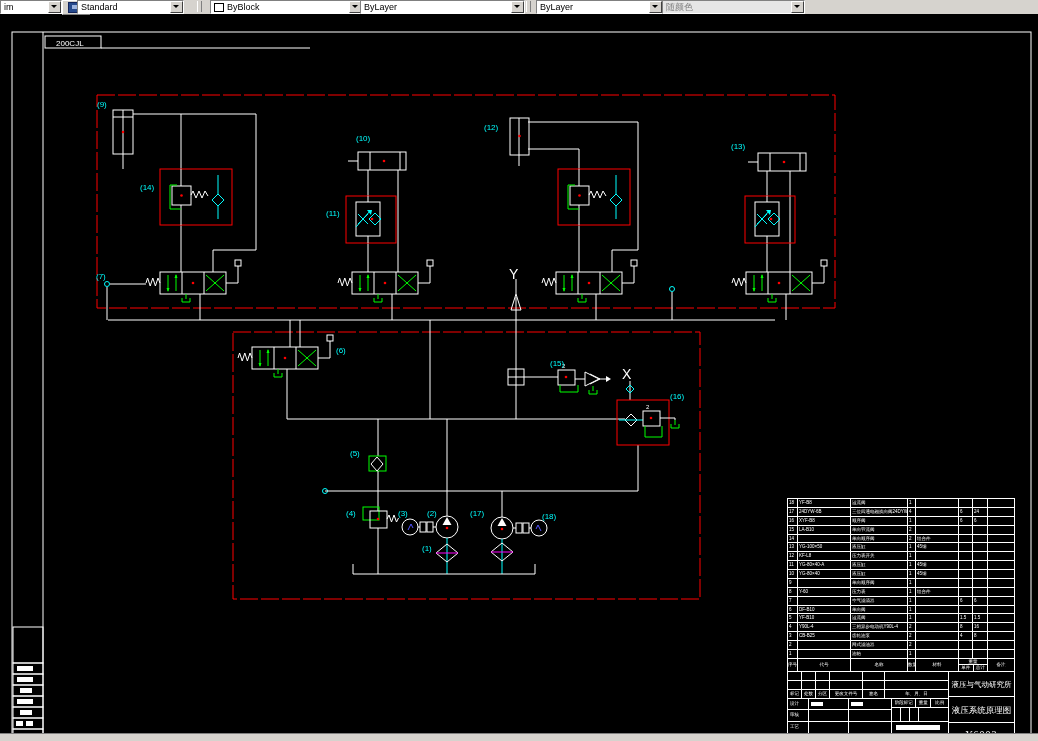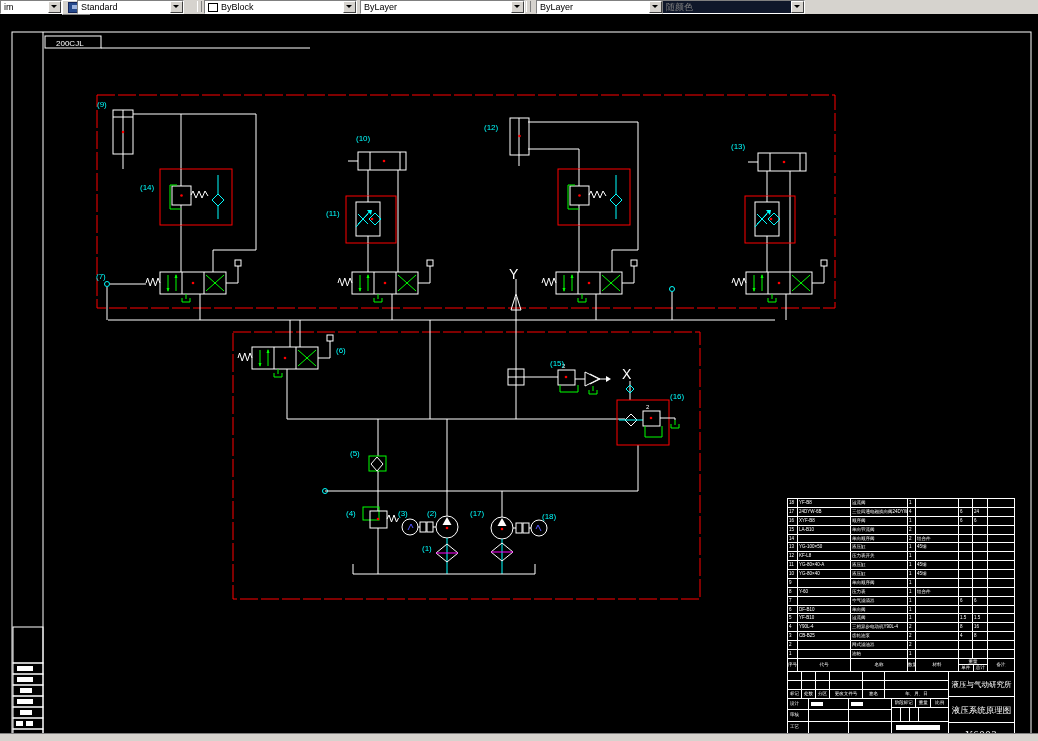--- a/index.html
+++ b/index.html
@@ -7,21 +7,21 @@
   #app{position:relative;width:1038px;height:741px;background:#000;}
   
   #toolbar{position:absolute;left:0;top:0;width:1038px;height:14px;background:#d6d3ce;}
   .combo{position:absolute;top:0;height:12px;background:#fff;border:1px solid;
     border-color:#808080 #fff #fff #808080;font-size:9px;color:#000;line-height:12px;
     padding-left:3px;white-space:nowrap;overflow:hidden;}
   .combo .arr{position:absolute;right:0;top:0;width:11px;height:10px;background:#d6d3ce;
     border:1px solid;border-color:#fff #404040 #404040 #fff;}
   .combo .arr:after{content:"";position:absolute;left:2px;top:3px;border:3px solid transparent;
     border-top-color:#000;}
-  .combo.dis{background:#0f172a;color:#808080;}
+  .combo.dis{background:#e5e5e5;color:#808080;}
   .grip{position:absolute;top:1px;width:3px;height:11px;border-left:1px solid #fff;
     border-right:1px solid #808080;}
   #tb-btn{position:absolute;left:62px;top:0;width:26px;height:13px;background:#d6d3ce;
     border:1px solid;border-color:#fff #808080 #808080 #fff;}
   #tb-btn .ic{position:absolute;left:5px;top:1px;width:14px;height:9px;background:#274a8c;
     border:1px solid #13255c;}
   #tb-btn .ic i{position:absolute;left:3px;top:2px;width:8px;height:4px;background:#9db4e0;display:block;}
   .swatch{display:inline-block;width:8px;height:7px;border:1px solid #000;background:#fff;
     vertical-align:middle;margin-right:3px;}
   
@@ -86,21 +86,21 @@
   <div id="tb-btn">
     <span class="ic">
           <i></i>
         </span>
   </div>
   <div class="combo" style="left:77px;width:102px">
     <span>Standard</span>
     <span class="arr"></span>
   </div>
   <div class="grip" style="left:197px"></div>
-  <div class="combo" style="left:204px;width:148px">
+  <div class="combo" style="left:210px;width:148px">
     <span class="swatch"></span><span>ByBlock</span>
     <span class="arr"></span>
   </div>
   <div class="combo" style="left:360px;width:160px">
     <span>ByLayer</span>
     <span class="arr"></span>
   </div>
   <div class="grip" style="left:526px"></div>
   <div class="combo" style="left:536px;width:122px">
     <span>ByLayer</span>

